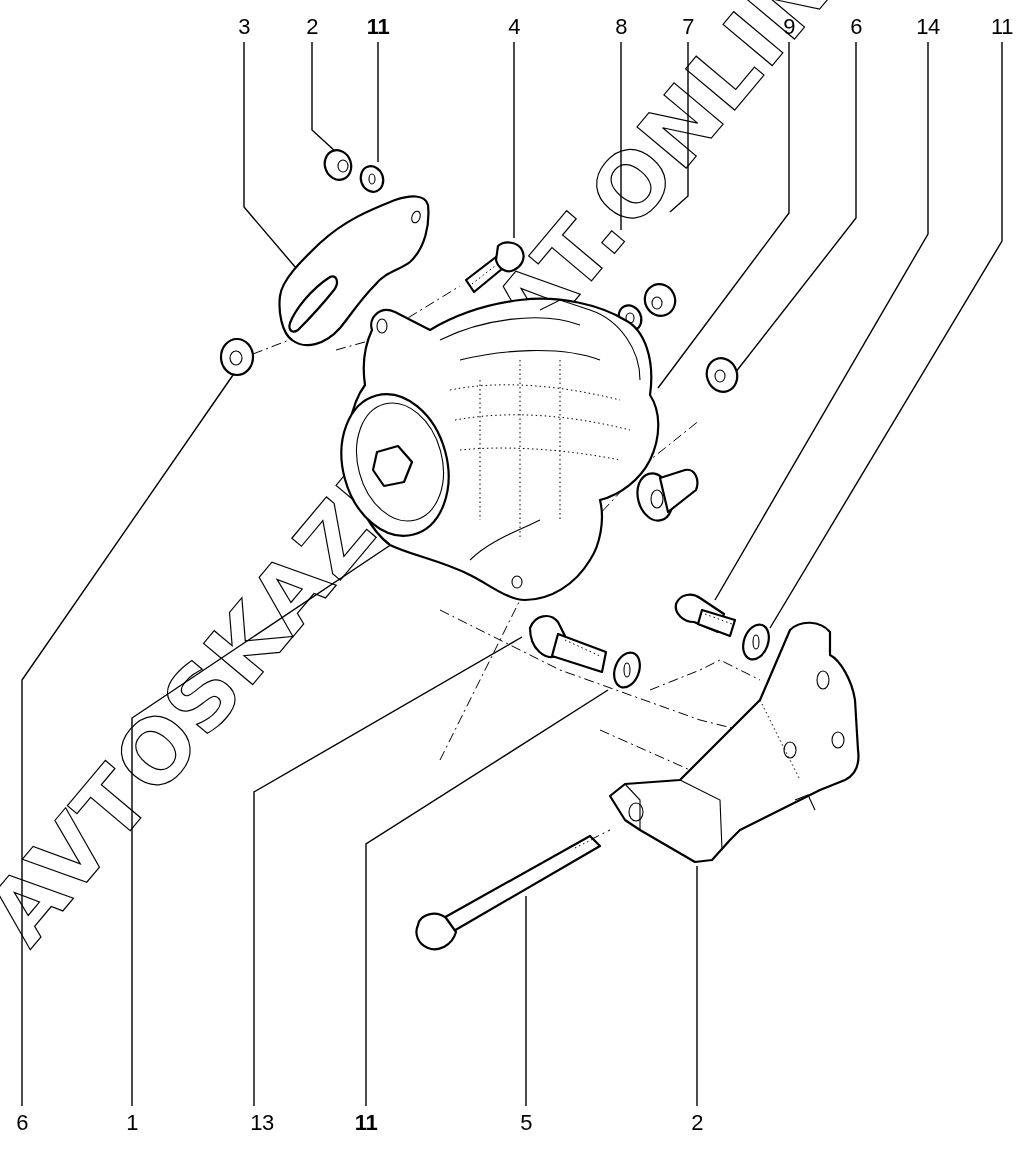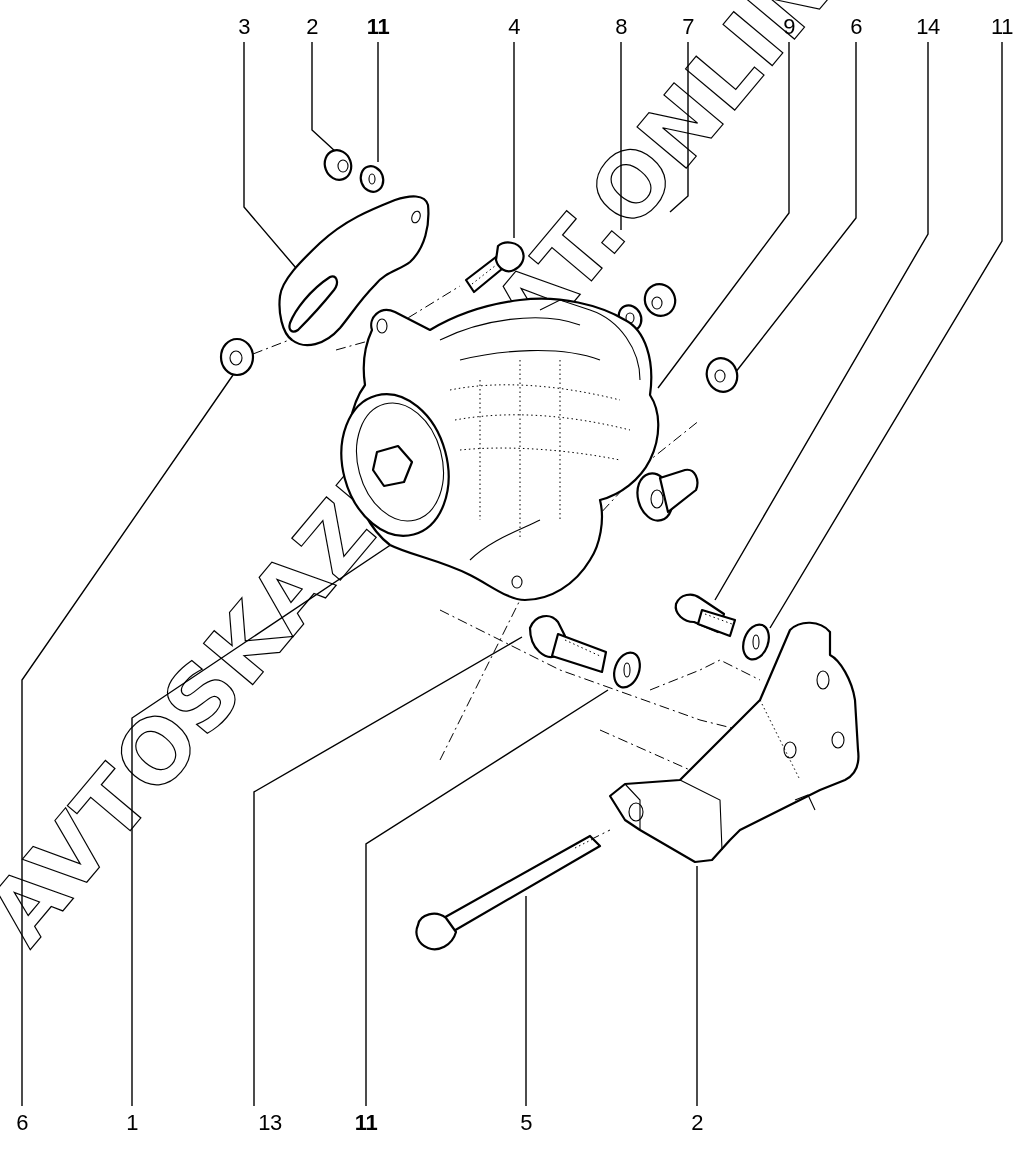--- a/index.html
+++ b/index.html
@@ -174,17 +174,17 @@
   <span class="label" style="left:688px;top:16px">7</span>
   <span class="label" style="left:789px;top:16px">9</span>
   <span class="label" style="left:856px;top:16px">6</span>
   <span class="label" style="left:928px;top:16px">14</span>
   <span class="label" style="left:1002px;top:16px">11</span>
 </div>
 
 <div>
   <span class="label" style="left:22px;top:1112px">6</span>
   <span class="label" style="left:132px;top:1112px">1</span>
-  <span class="label" style="left:270px;top:1112px">13</span>
+  <span class="label" style="left:262px;top:1112px">13</span>
   <span class="label" style="left:366px;top:1112px;font-weight:bold">11</span>
   <span class="label" style="left:526px;top:1112px">5</span>
   <span class="label" style="left:697px;top:1112px">2</span>
 </div>
 
 </body></html>

